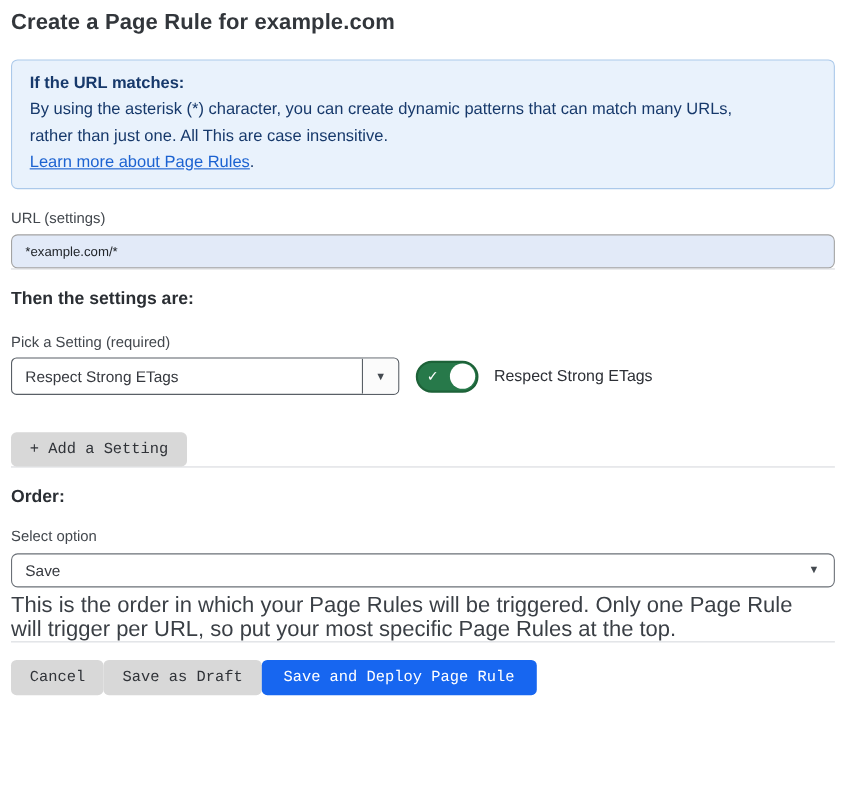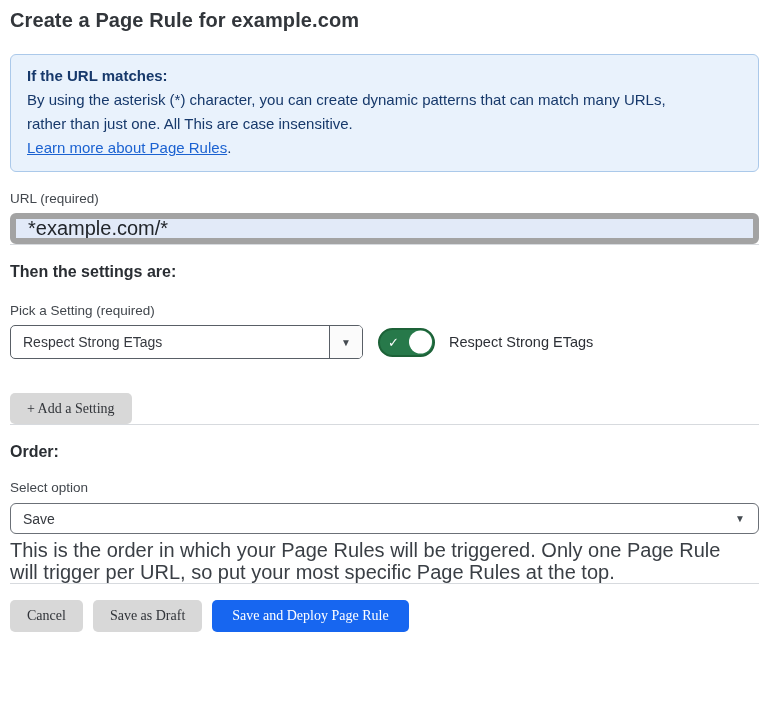--- a/index.html
+++ b/index.html
@@ -42,25 +42,25 @@
     font-size: 13.5px;
     color: #42474d;
   }
 
   .url-input {
     display: block;
     margin-top: 7px;
     width: 100%;
     height: 31px;
     background: #e2eaf8;
-    border: 6px solid #a3a3a3;
+    border: 1px solid #a3a3a3;
     border-radius: 6px;
     padding: 0 12px;
     font-family: "Liberation Sans", sans-serif;
-    font-size: 20px;
+    font-size: 12px;
     color: #22262b;
   }
 
   hr.divider {
     border: none;
     border-top: 1px solid #d7dade;
     margin: 0;
   }
   .divider-1 { margin-top: 40px; }
   .divider-2 { margin-top: 17px; }
@@ -138,21 +138,21 @@
     border-radius: 50%;
     background: #ffffff;
   }
   .toggle-label {
     margin-left: 14px;
     font-size: 14.5px;
     color: #2d3036;
   }
 
   button {
-    font-family: Liberation Serif, serif;
+    font-family: Liberation Mono, monospace;
     cursor: pointer;
     border: none;
   }
   .gray-btn {
     height: 31px;
     padding: 0 17px;
     background: #d8d8d8;
     border-radius: 5px;
     font-size: 14px;
     color: #303338;
@@ -171,21 +171,20 @@
     font-size: 20px;
     line-height: 22px;
     color: #3a3f45;
     max-width: 740px;
   }
 
   .footer {
     margin-top: 16px;
     display: flex;
     align-items: center;
-    gap: 10px;
   }
   .footer .gray-btn { height: 32px; }
   .primary-btn {
     height: 32px;
     padding: 0 20px;
     background: #1766f0;
     border-radius: 5px;
     font-size: 14px;
     color: #ffffff;
   }
@@ -197,21 +196,21 @@
 
   <h1 class="page-title">Create a Page Rule for example.com</h1>
 
   <div class="info-box">
     <div class="info-heading">If the URL matches:</div>
     <div class="info-body-line">By using the asterisk (*) character, you can create dynamic patterns that can match many URLs,</div>
     <div class="info-body-line">rather than just one. All This are case insensitive.</div>
     <div class="info-link-line"><a>Learn more about Page Rules</a><span>.</span></div>
   </div>
 
-  <label class="field-label">URL (required)</label>
+  <label class="field-label">URL (settings)</label>
   <input class="url-input" type="text" value="*example.com/*" style="">
 
   <hr class="divider divider-1">
 
   <h2 class="section-heading">Then the settings are:</h2>
 
   <label class="field-label picker-label">Pick a Setting (required)</label>
 
   <div class="setting-row">
     <div class="select-box setting-select">

